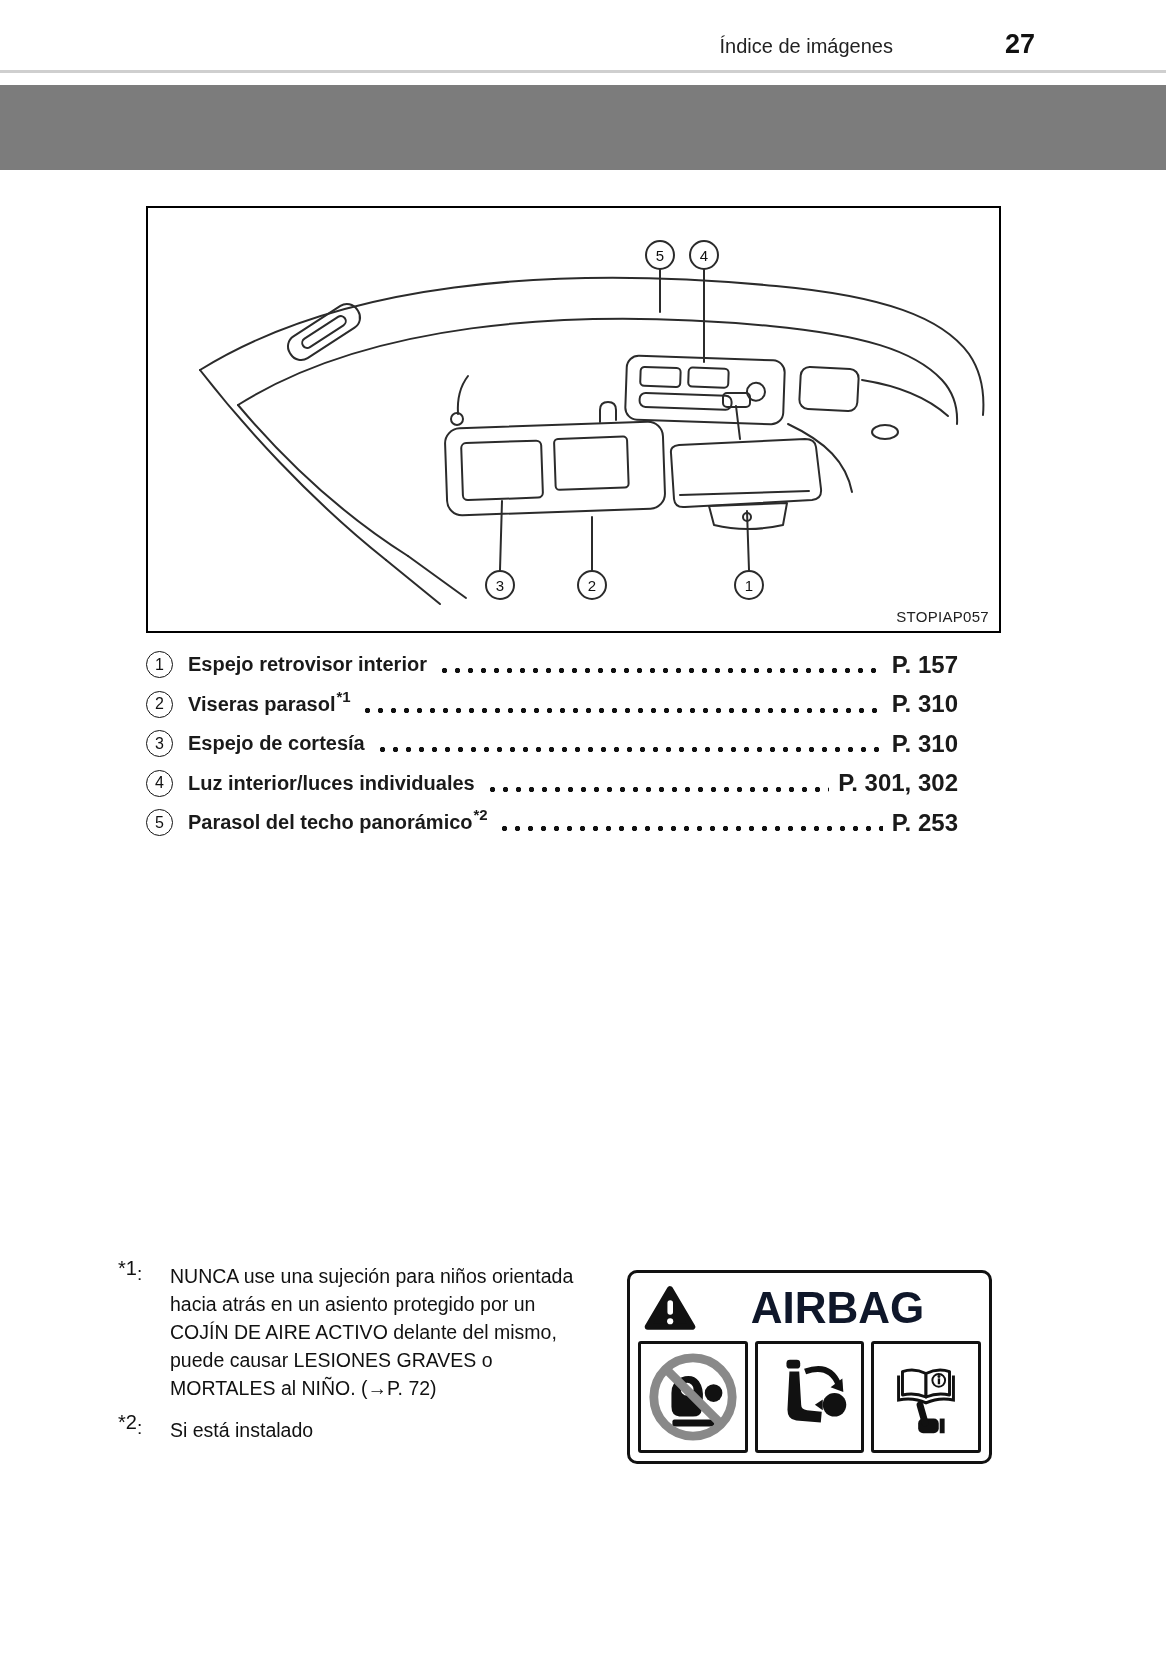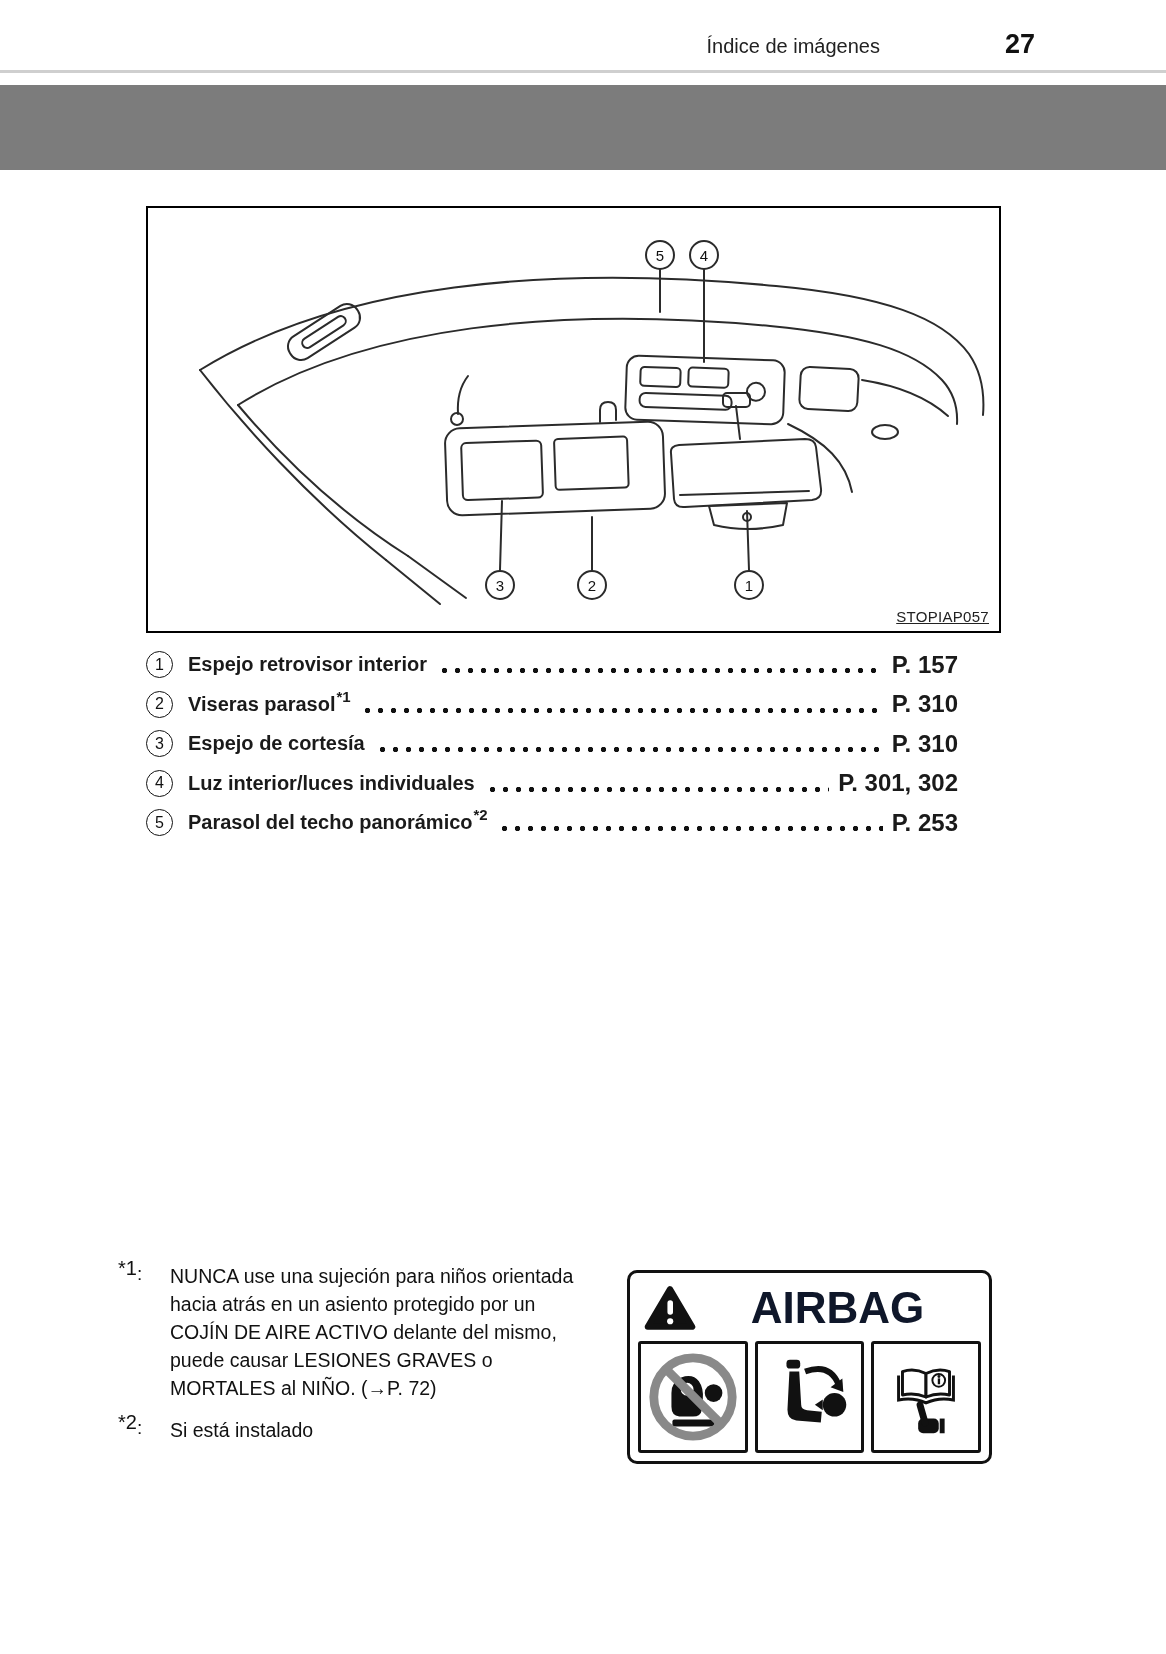--- a/index.html
+++ b/index.html
@@ -12,34 +12,34 @@
     overflow:hidden;
   }
 
   
   .header-row {
     position:absolute; top:0; left:0; right:0; height:70px;
     display:flex; align-items:flex-end; justify-content:flex-end;
     padding:0 131px 12px 0; gap:112px;
   }
   .section-title { font-size:20px; color:#222;text-align:center; }
-  .page-num { font-size:27px; font-weight:bold; color:#111; line-height:1;margin-left:13px; }
+  .page-num { font-size:27px; font-weight:bold; color:#111; line-height:1; }
   .header-rule { position:absolute; top:70px; left:0; right:0; height:3px; background:#cfcfcf; }
   .chapter-banner { position:absolute; top:85px; left:0; right:0; height:85px; background:#7c7c7c; }
 
   
   .figure-box {
     position:absolute; left:146px; top:206px; width:855px; height:427px;
     border:2px solid #000; background:#fff;
   }
   .illustration { width:100%; height:100%; display:block; }
   .ln { fill:none; stroke:#2b2b2b; stroke-width:2; stroke-linecap:round; stroke-linejoin:round; }
   .callout-circle { fill:#ffffff; stroke:#2b2b2b; stroke-width:2; }
   .callout-num { font-family:"Liberation Sans", sans-serif; font-size:15px; fill:#111; text-anchor:middle; }
-  .figure-code { position:absolute; right:10px; bottom:6px; font-size:15px; letter-spacing:.3px; color:#222;text-decoration:underline; }
+  .figure-code { position:absolute; right:10px; bottom:6px; font-size:15px; letter-spacing:.3px; color:#222; }
 
   
   .index-list { position:absolute; left:146px; top:651px; width:812px; list-style:none; }
   .index-row { display:flex; align-items:center; height:27px; margin-bottom:12.5px; }
   .badge {
     width:27px; height:27px; border:1.7px solid #111; border-radius:50%;
     display:flex; align-items:center; justify-content:center;
     font-size:16px; margin-right:15px; flex:none; color:#111;
   }
   .item-label { font-weight:bold; font-size:20px; white-space:nowrap; }

